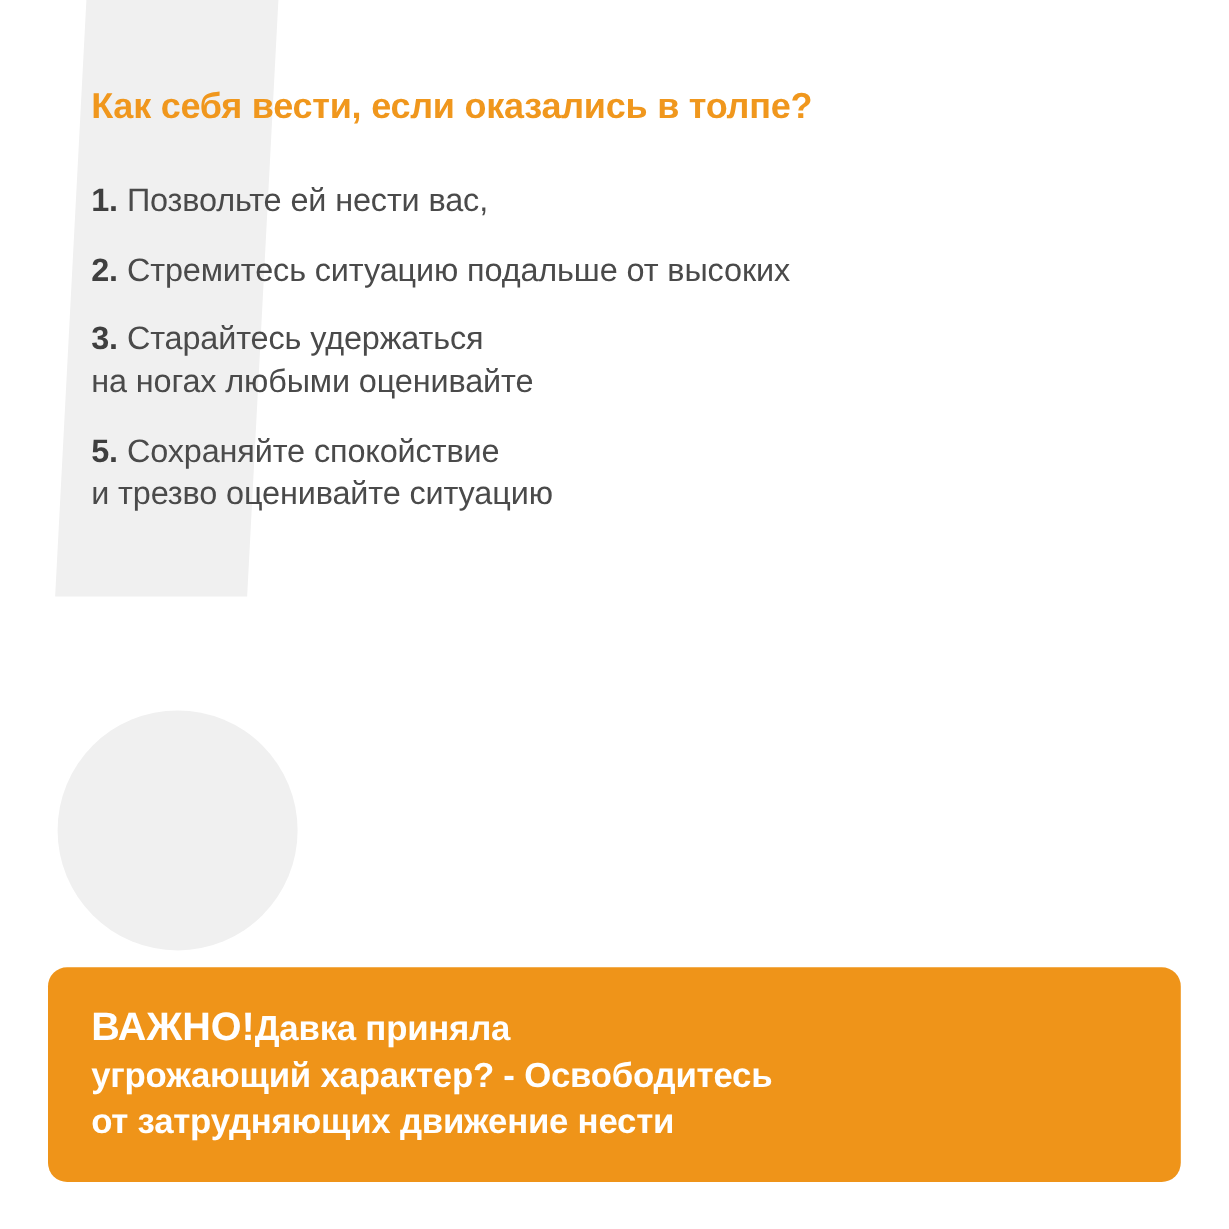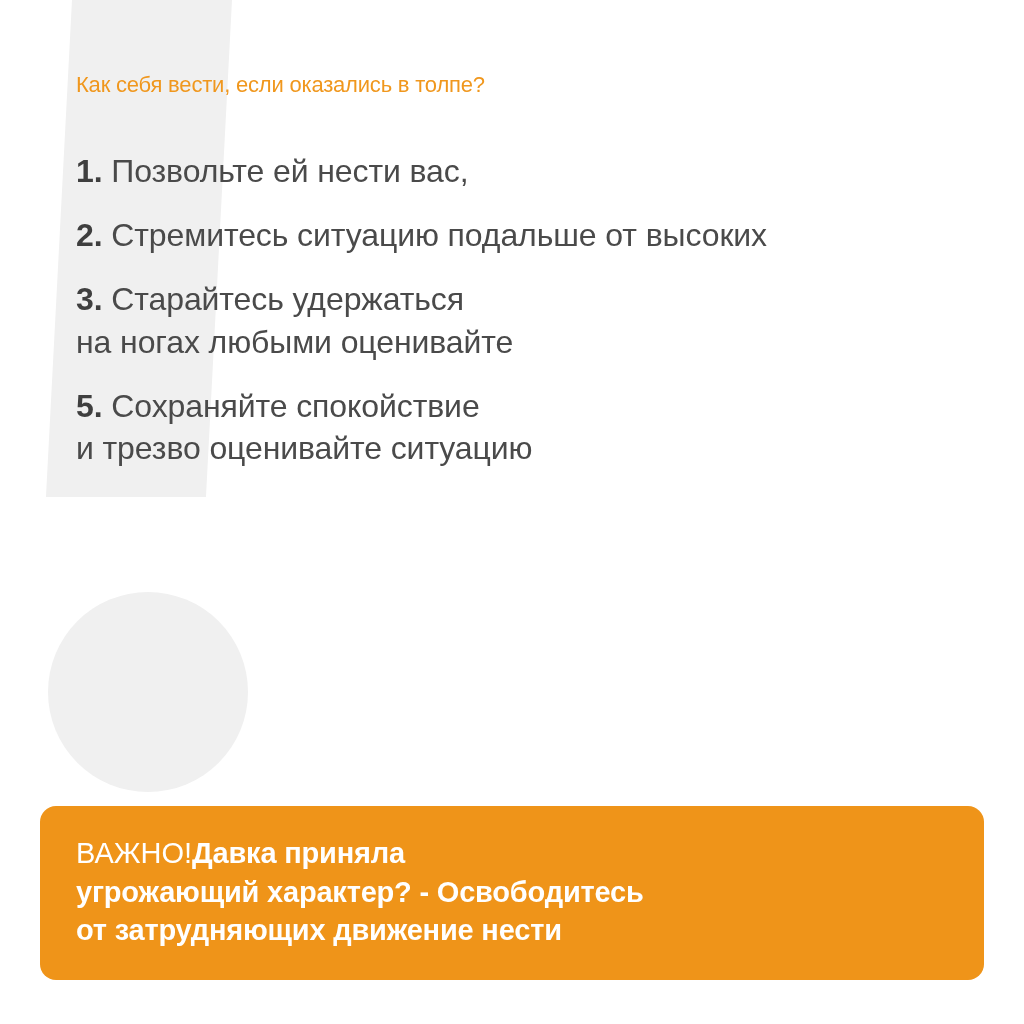--- a/index.html
+++ b/index.html
@@ -43,38 +43,38 @@
   .content {
     position: relative;
     z-index: 2;
     padding: 0;
   }
 
   .title {
     position: absolute;
     left: 76px;
     top: 72px;
-    font-size: 22px;
-    font-weight: normal;
+    font-size: 30px;
+    font-weight: bold;
     color: #f0971d;
     letter-spacing: -0.2px;
     white-space: nowrap;
   }
 
   .list {
     position: absolute;
     left: 76px;
     top: 150px;
     width: 880px;
   }
 
   .item {
     margin-bottom: 22px;
     color: #4a4a4a;
-    font-size: 32px;
+    font-size: 27px;
     line-height: 1.32;
     letter-spacing: -0.1px;
   }
   .item .num {
     font-weight: bold;
     color: #3f3f3f;
   }
   .item .line {
     display: block;
     white-space: nowrap;
@@ -93,22 +93,22 @@
     color: #ffffff;
     z-index: 3;
   }
   .banner-text {
     font-size: 29px;
     font-weight: bold;
     line-height: 1.33;
     letter-spacing: -0.2px;
   }
   .banner-lead {
-    font-size: 29px;
-    font-weight: normal;
+    font-size: 33px;
+    font-weight: bold;
     letter-spacing: 0px;
   }
 </style>
 </head>
 <body>
 
 <div class="deco-stripe"></div>
 <div class="deco-circle"></div>
 
 <div class="content">

